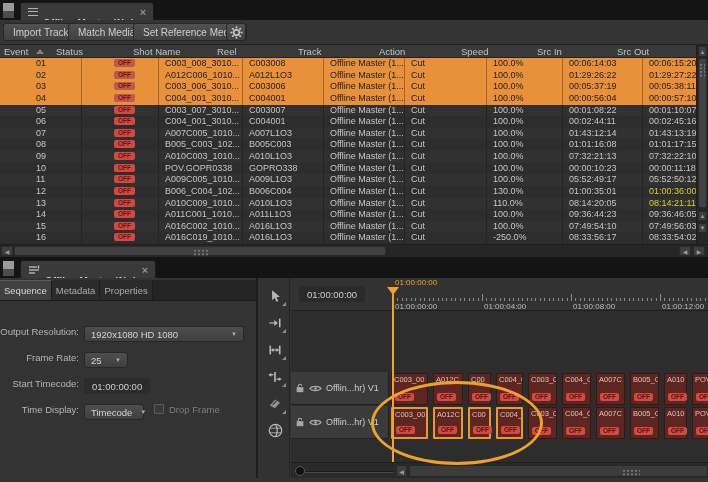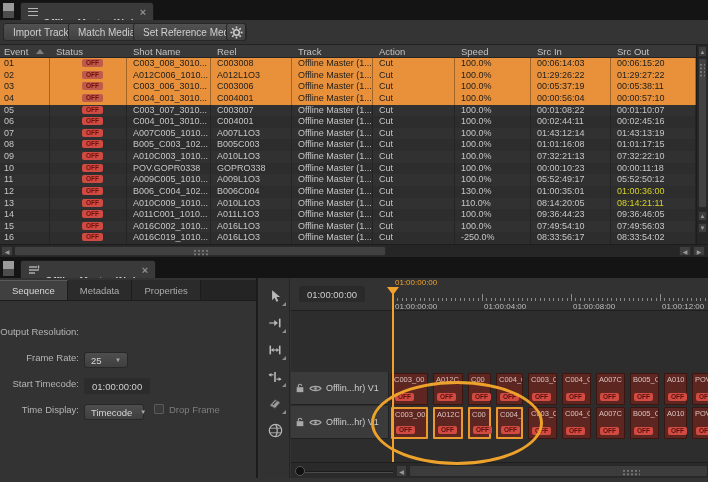--- a/index.html
+++ b/index.html
@@ -22,21 +22,21 @@
   .filter-wrap { position:absolute; left:476px; top:3px; width:224px; height:16px; }
   .filter-input { width:100%; height:100%; border-radius:8px; border:1px solid #555; background:#2b2b2b; color:#bdbdbd; font-size:9.5px; padding:0 10px; outline:none; font-family:"Liberation Sans",sans-serif; }
   .filter-input::placeholder { color:#8a8a8a; }
 
   .grid-cols { display:grid; grid-template-columns:50px 77px 84px 81px 81px 82px 76px 80px 85px; }
   #table-header { position:absolute; left:0; top:45px; width:696px; height:13px; background:#393939; border-bottom:1px solid #232323; }
   #table-header .hc { font-size:9.5px; color:#c3c3c3; padding:1px 0 16px 6px; white-space:nowrap; overflow:hidden; position:relative; }
   #table-header .hc:first-child { padding-left:4px; }
   .sort-tri { position:absolute; left:36px; top:4px; width:0; height:0; border-left:4px solid transparent; border-right:4px solid transparent; border-bottom:5px solid #7f7f7f; }
   #table-body { position:absolute; left:0; top:58px; width:696px; height:186px; overflow:hidden; }
-  .trow { height:11.625px; background:#2d2d2d; }
+  .trow { height:11.625px; background:#2d2d2d;padding-left:32px; }
   .trow:nth-child(odd) { background:#313131; }
   .trow .c { font-size:9px; line-height:11.5px; padding-left:6px; white-space:nowrap; overflow:hidden; border-right:1px solid #242424; color:#c6c6c6; }
   .trow .c:first-child { padding-left:4px; }
   .trow.sel { background:#e8913a; }
   .trow.sel .c { color:#1d1d1d; border-right-color:rgba(0,0,0,.3); }
   .off-badge { display:inline-block; background:#cf4a42; color:#6e110d; font-size:6.5px; font-weight:bold; line-height:8px; padding:0 4px; border-radius:2px; vertical-align:1px; margin-left:26px; }
   .trow.sel .off-badge { background:#bf5a4b; }
   .c.warn { color:#d6d224 !important; }
 
   
@@ -52,21 +52,21 @@
   #hsb .thumb { position:absolute; left:14px; top:1px; width:372px; height:10px; background:#414141; border:1px solid #2a2a2a; border-radius:2px; }
   #hsb .grip { position:absolute; left:178px; top:2px; width:16px; height:7px; }
   #hsb .r1 { position:absolute; left:679px; top:1px; width:12px; height:10px; }
   #hsb .r2 { position:absolute; left:693px; top:1px; width:12px; height:10px; }
 
   
   #bottom-panel { position:absolute; left:0; top:257px; width:708px; height:225px; background:#333; }
   #bottom-panel .tabbar { height:21px; }
   #left-pane { position:absolute; left:0; top:21px; width:258px; height:200px; background:#333; border-right:2px solid #1c1c1c; }
   .subtabs { position:absolute; left:0; top:2px; width:100%; height:21px; background:#242424; border-bottom:1px solid #1c1c1c; display:flex; }
-  .subtab { height:100%; padding:0 12px; font-size:9.5px; color:#ababab; display:flex; align-items:center; background:#2b2b2b; border-right:1px solid #1c1c1c; }
+  .subtab { height:100%; padding:0 4px; font-size:9.5px; color:#ababab; display:flex; align-items:center; background:#2b2b2b; border-right:1px solid #1c1c1c; }
   .subtab.active { background:#404040; color:#d8d8d8; border-top:1px solid #5a5a5a; }
   .frow { position:absolute; left:0; width:100%; height:18px; display:flex; align-items:flex-start; }
   .flabel { width:84px; text-align:right; font-size:9.5px; color:#b5b5b5; padding-right:5px; white-space:nowrap; }
   .dropdown { background:linear-gradient(#4e4e4e,#3f3f3f); border:1px solid #272727; border-radius:3px; height:16px; display:flex; align-items:center; font-size:9.5px; color:#d6d6d6; padding:0 6px; gap:8px; }
   .dd-arrow { font-size:6px; color:#aaa; margin-left:auto; }
   .tc-field { background:#2c2c2c; height:16px; display:flex; align-items:center; font-size:9.5px; color:#cfcfcf; padding:0 8px; border-radius:2px; }
   .checkbox { width:10px; height:10px; border:1px solid #5a5a5a; background:#3a3a3a; border-radius:1px; margin:0 5px 0 10px; }
   .cb-label { font-size:9.5px; color:#7d7d7d; }
 
   #tools { position:absolute; left:260px; top:21px; width:30px; height:200px; background:#323232; border-right:1px solid #252525; }
@@ -383,20 +383,24 @@
   </div>
 
   <div id="left-pane">
     <div class="subtabs">
       <div class="subtab active">Sequence</div>
       <div class="subtab">Metadata</div>
       <div class="subtab">Properties</div>
     </div>
     <div class="frow" style="top:48px;">
       <span class="flabel">Output Resolution:</span>
+      <div class="dropdown" style="width:160px;">
+        <span>1920x1080 HD 1080</span>
+          <span class="dd-arrow">▼</span>
+      </div>
     </div>
     <div class="frow" style="top:74px;">
       <span class="flabel">Frame Rate:</span>
       <div class="dropdown" style="width:44px;">
         <span>25</span>
           <span class="dd-arrow">▼</span>
       </div>
     </div>
     <div class="frow" style="top:100px;">
       <span class="flabel">Start Timecode:</span>

